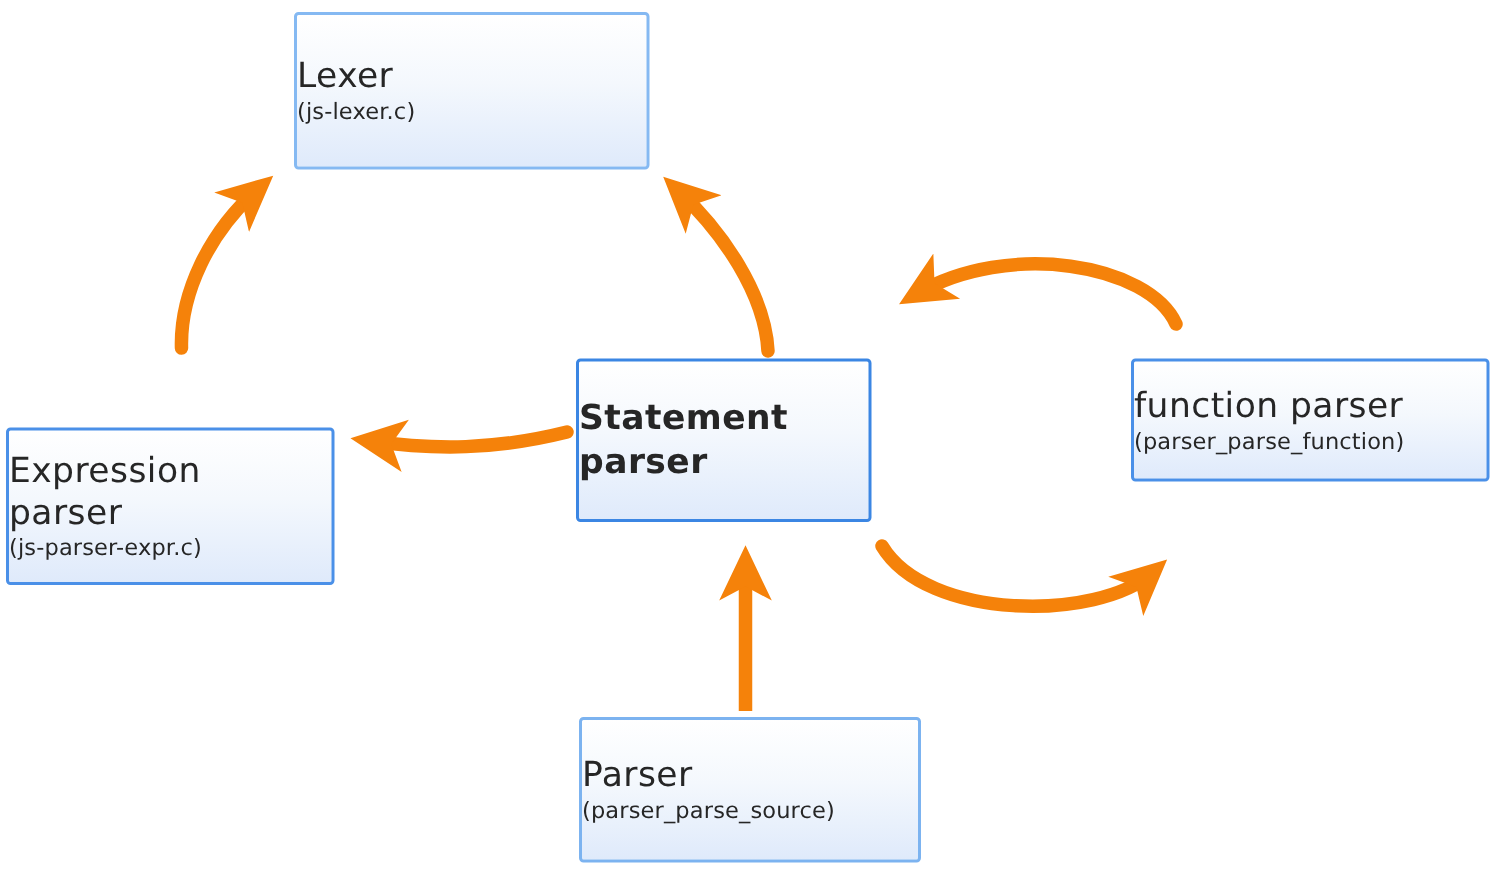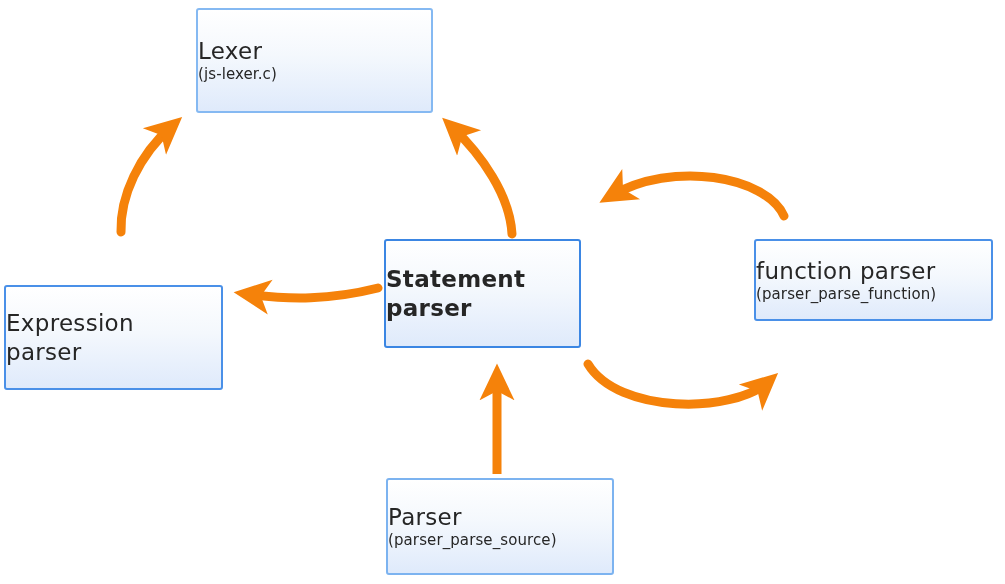--- a/index.html
+++ b/index.html
@@ -97,20 +97,21 @@
   </svg>
 
   <div class="node" id="node-lexer">
     <span class="line-main">Lexer</span>
     <span class="line-sub">(js-lexer.c)</span>
   </div>
 
   <div class="node" id="node-expression-parser">
     <span class="line-main">Expression</span>
     <span class="line-main">parser</span>
+    <span class="line-sub">(js-parser-expr.c)</span>
   </div>
 
   <div class="node" id="node-statement-parser">
     <span class="line-main">Statement</span>
     <span class="line-main">parser</span>
   </div>
 
   <div class="node" id="node-function-parser">
     <span class="line-main">function parser</span>
     <span class="line-sub">(parser_parse_function)</span>

